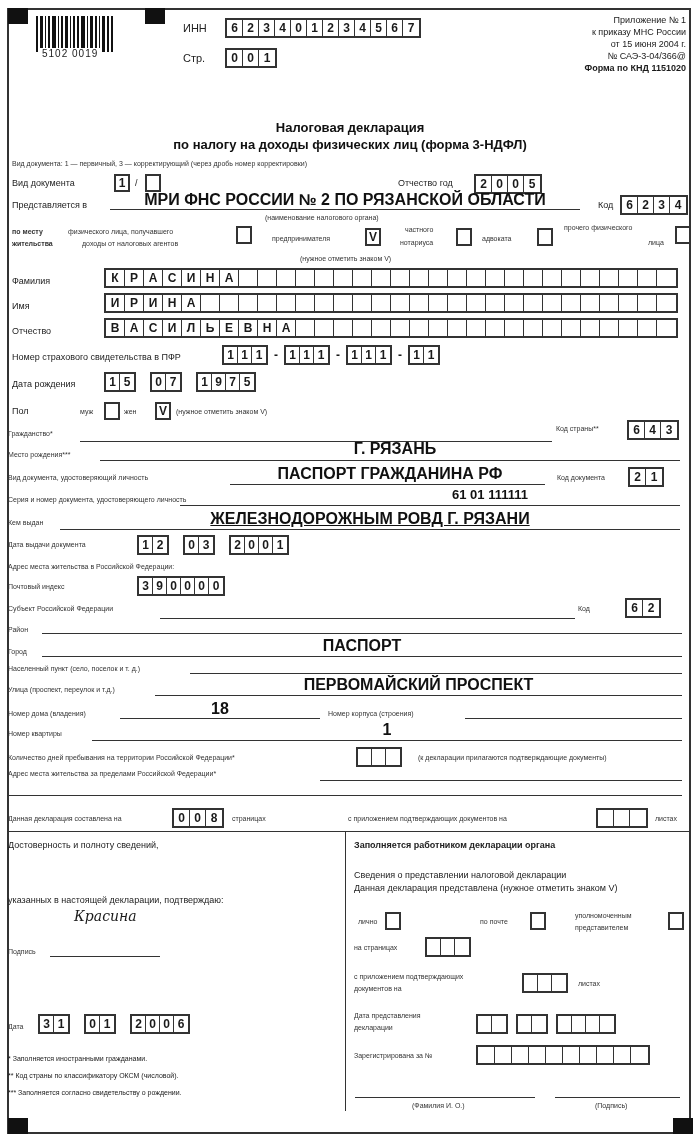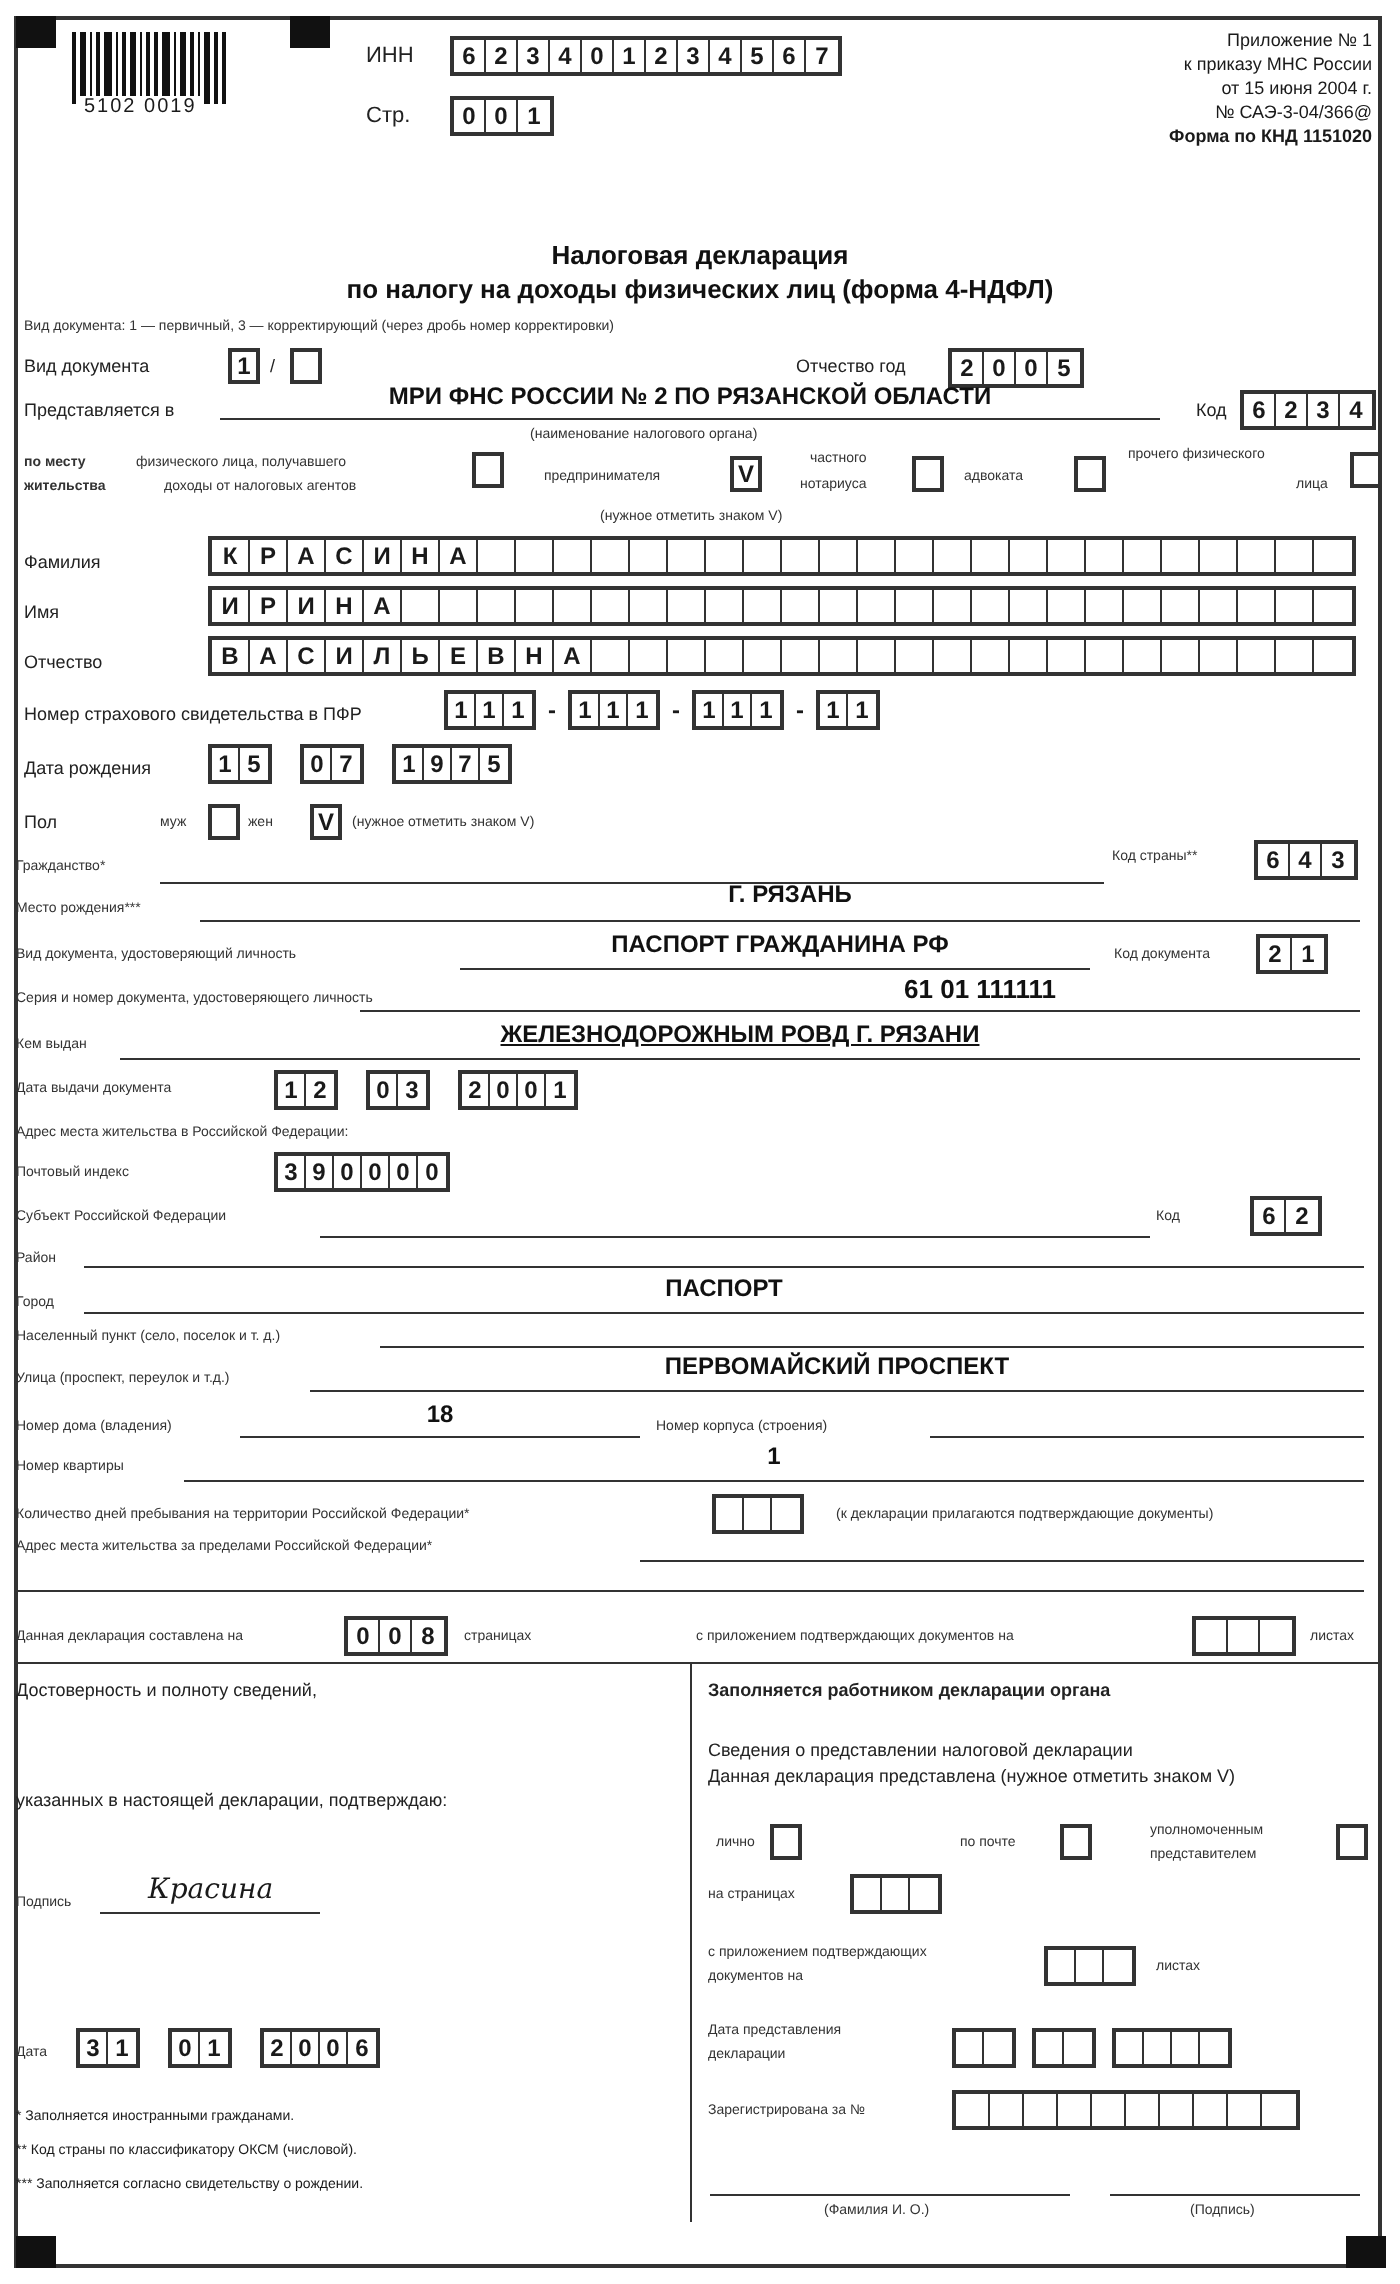--- a/index.html
+++ b/index.html
@@ -5,21 +5,21 @@
   html, body { margin:0; padding:0; background:#fff; }
   body { width:700px; height:1142px; position:relative; overflow:hidden;
          font-family:"Liberation Sans", sans-serif; color:#1a1a1a; }
   .abs { position:absolute; }
   .frame { position:absolute; left:7px; top:8px; width:684px; height:1126px;
            border-left:2px solid #333; border-top:2px solid #333; border-right:2px solid #333; border-bottom:2px solid #333; box-sizing:border-box; }
   .marker { position:absolute; width:20px; height:16px; background:#111; }
   .lbl { position:absolute; font-size:9px; white-space:nowrap; color:#222; }
   .lbl-s { position:absolute; font-size:7px; white-space:nowrap; color:#333; }
   .lbl-m { position:absolute; font-size:11px; white-space:nowrap; color:#222; }
-  .val { position:absolute; font-size:12px; font-weight:bold; white-space:nowrap; text-align:center; color:#111; }
+  .val { position:absolute; font-size:16px; font-weight:bold; white-space:nowrap; text-align:center; color:#111; }
   .line { position:absolute; height:0; border-top:1.5px solid #333; }
   .cells { position:absolute; display:flex; border:2px solid #333; box-sizing:border-box; height:20px; }
   .cell { width:14px; border-right:1.5px solid #333; font-size:12px; font-weight:bold; display:flex; align-items:center; justify-content:center; box-sizing:border-box; }
   .cell:last-child { border-right:none; }
   .cells.empty .cell { width:14px; }
   .box { position:absolute; width:16px; height:18px; border:2px solid #333; box-sizing:border-box; font-size:12px; font-weight:bold; display:flex; align-items:center; justify-content:center; }
   .title { position:absolute; width:100%; text-align:center; font-weight:bold; color:#111; }
   .barcode { position:absolute; left:36px; top:16px; width:94px; height:42px; }
   .barcode span { display:inline-block; height:36px; background:#111; margin-right:2px; vertical-align:top; }
   .barnum { position:absolute; left:40px; top:48px; font-size:10px; letter-spacing:1px; background:#fff; padding:0 2px; }
@@ -64,21 +64,21 @@
 
 <div id="appendix" class="abs" style="right:14px;top:14px;font-size:9px;text-align:right;line-height:12px;">
     <div>Приложение № 1</div>
     <div>к приказу МНС России</div>
     <div>от 15 июня 2004 г.</div>
     <div>№ САЭ-3-04/366@</div>
     <div style="font-weight: bold; margin-left: 12px;">Форма по КНД 1151020</div>
   </div>
 
 <div class="title" style="top:120px;font-size:13px;">Налоговая декларация</div>
-<div class="title" style="top:137px;font-size:13px;">по налогу на доходы физических лиц (форма 4-НДФЛ)</div>
+<div class="title" style="top:137px;font-size:13px;">по налогу на доходы физических лиц (форма 3-НДФЛ)</div>
 
 <div class="lbl-s" style="left:12px;top:160px;">Вид документа: 1 — первичный, 3 — корректирующий (через дробь номер корректировки)</div>
 <div class="lbl" style="left:12px;top:178px;">Вид документа</div>
 <div class="box" style="left:114px;top:174px;">1</div>
 <div class="lbl" style="left:135px;top:178px;">/</div>
 <div class="box" style="left:145px;top:174px;"></div>
 <div class="lbl" style="left:398px;top:178px;">Отчество год</div>
 <div class="cells" id="year" style="left:474px;top:174px;">
     <div class="cell" style="width: 16px;">2</div>
     <div class="cell" style="width: 16px;">0</div>
@@ -387,21 +387,21 @@
     <div class="cell" style="width: 16px;"></div>
   </div>
 <div class="lbl-s" style="left:655px;top:815px;">листах</div>
 
 <div class="line" style="left:8px;width:682px;top:831px;"></div>
 <div class="vline" style="left:345px;top:831px;height:280px;"></div>
 
 <div class="lbl" style="left:8px;top:840px;">Достоверность и полноту сведений,</div>
 <div class="lbl" style="left:8px;top:853px;margin-top:42px;">указанных в настоящей декларации, подтверждаю:</div>
 <div class="lbl-s" style="left:8px;top:948px;">Подпись</div>
-<div class="sig" style="left:74px;top:937px;text-align:center;">Красина</div>
+<div class="sig" style="left:74px;top:908px;text-align:center;">Красина</div>
 <div class="line" style="left:50px;width:110px;top:956px;"></div>
 <div class="lbl-s" style="left:8px;top:1023px;">Дата</div>
 <div id="signdate" class="abs" style="left: 38px; top: 1014px; display: flex; align-items: center;">
     <div class="cells" style="position: relative;">
       <div class="cell" style="width: 14px;">3</div>
       <div class="cell" style="width: 14px;">1</div>
     </div>
     <div style="width: 14px; text-align: center; font-weight: bold; font-size: 12px;"></div>
     <div class="cells" style="position: relative;">
       <div class="cell" style="width: 14px;">0</div>

